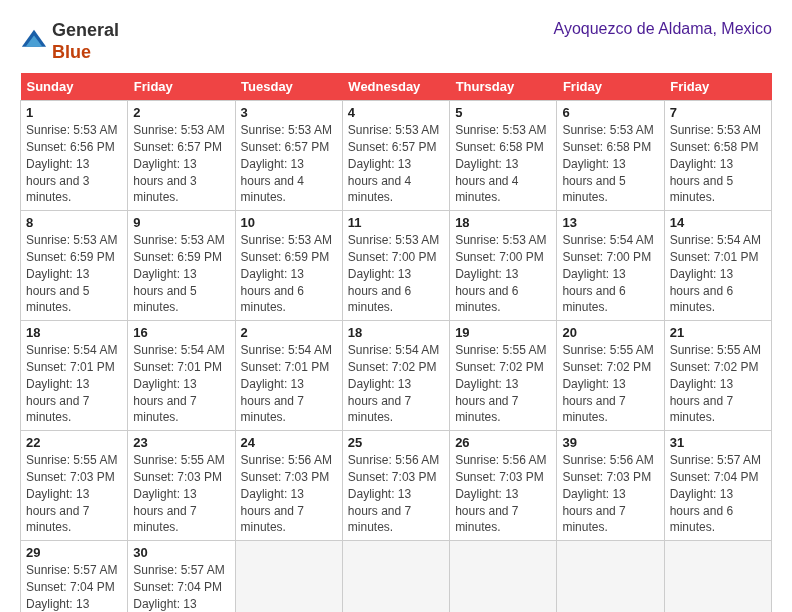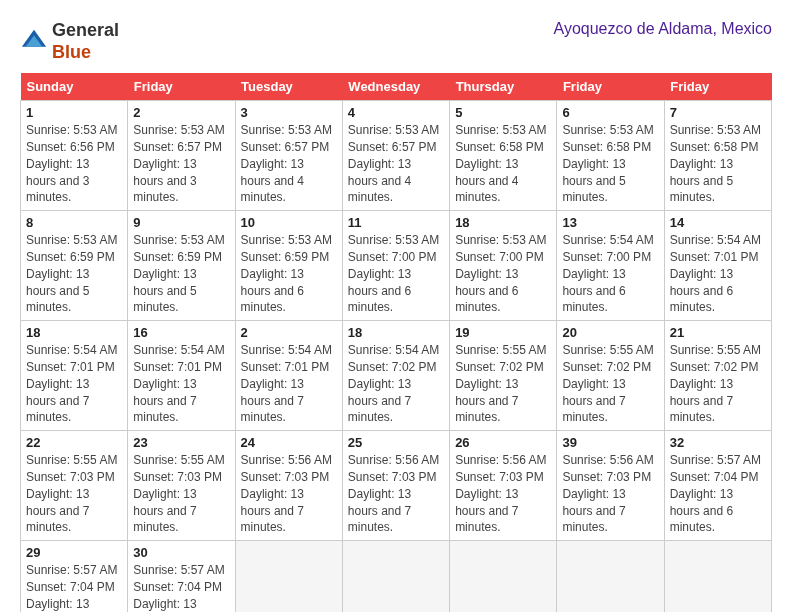--- a/index.html
+++ b/index.html
@@ -226,21 +226,21 @@
         </td>
         <td>
           <div class="day-num">26</div>
           <div class="day-info">Sunrise: 5:56 AM<br>Sunset: 7:03 PM<br>Daylight: 13 hours and 7 minutes.</div>
         </td>
         <td>
           <div class="day-num">39</div>
           <div class="day-info">Sunrise: 5:56 AM<br>Sunset: 7:03 PM<br>Daylight: 13 hours and 7 minutes.</div>
         </td>
         <td>
-          <div class="day-num">32</div>
+          <div class="day-num">31</div>
           <div class="day-info">Sunrise: 5:57 AM<br>Sunset: 7:04 PM<br>Daylight: 13 hours and 6 minutes.</div>
         </td>
       </tr>
       <tr>
         <td>
           <div class="day-num">29</div>
           <div class="day-info">Sunrise: 5:57 AM<br>Sunset: 7:04 PM<br>Daylight: 13 hours and 6 minutes.</div>
         </td>
         <td>
           <div class="day-num">30</div>

